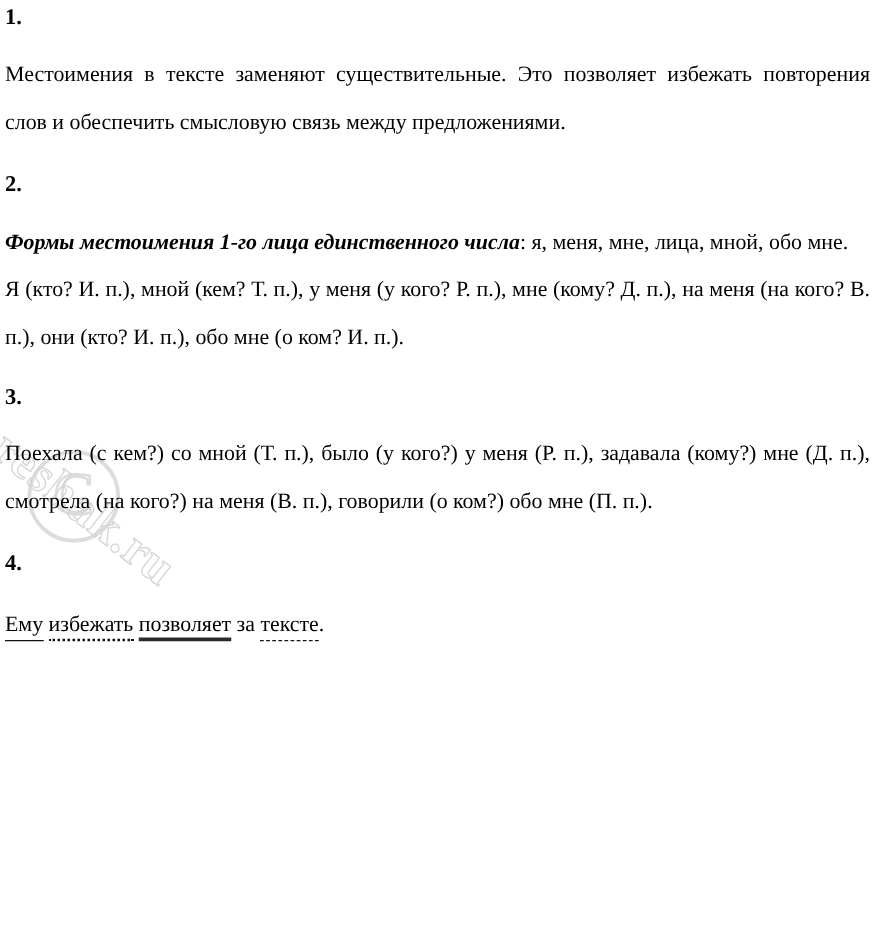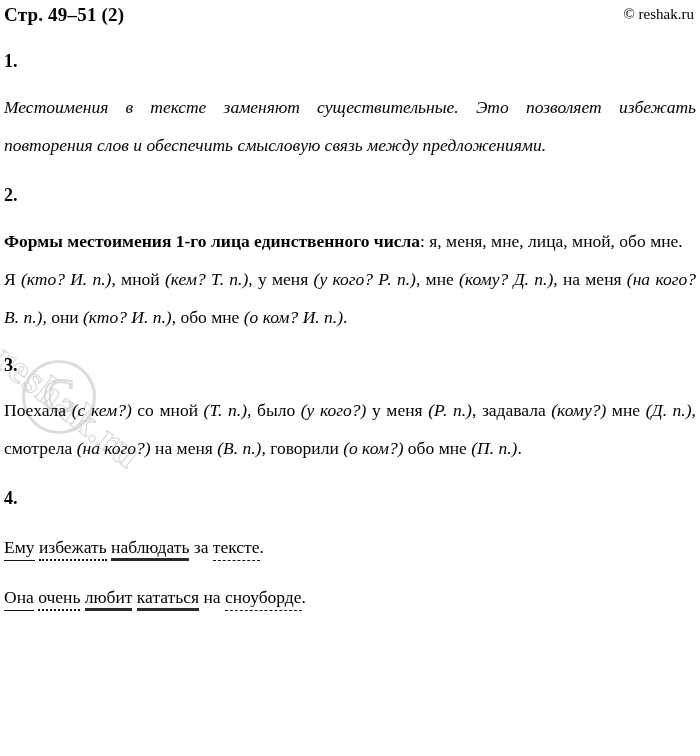--- a/index.html
+++ b/index.html
@@ -106,22 +106,22 @@
   }
   .para {
     font-size: 17.5px;
     line-height: 38px;
     text-align: justify;
     margin: 0;
     text-justify: inter-word;
   }
   .para.left { text-align: left; }
 
-  .it { font-style: italic; }
-  .bi { font-weight: 700; }
+  .it { }
+  .bi { font-style: italic; font-weight: 700; }
 
   .s1 { margin-bottom: 22px; }
   .s2 { margin-bottom: 20px; }
   .s3 { margin-bottom: 22px; }
 
   .s2 .para { margin-bottom: 0; }
   .s2 .para + .para { margin-top: 0; }
 
   
   .mark { position: relative; white-space: nowrap; }
@@ -163,43 +163,38 @@
 
 <div class="page">
 
   <div class="watermark">
     <div class="wm-c"></div>
     <div class="wm-text">reshak.ru</div>
   </div>
 
   <div class="content">
 
-    <div class="header">
-      <div class="header-title">Стр. 49–51 (2)</div>
-      <div class="header-copy">© reshak.ru</div>
-    </div>
 
     <div class="section s1">
       <div class="section-num">1.</div>
       <p class="para"><span class="it">Местоимения в тексте заменяют существительные. Это позволяет избежать повторения слов и обеспечить смысловую связь между предложениями.</span></p>
     </div>
 
     <div class="section s2">
       <div class="section-num">2.</div>
       <p class="para"><span class="bi">Формы местоимения 1-го лица единственного числа</span><span>: я, меня, мне, лица, мной, обо мне.</span></p>
       <p class="para"><span>Я </span><span class="it">(кто? И. п.)</span><span>, мной </span><span class="it">(кем? Т. п.)</span><span>, у меня </span><span class="it">(у кого? Р. п.)</span><span>, мне </span><span class="it">(кому? Д. п.)</span><span>, на меня </span><span class="it">(на кого? В. п.)</span><span>, они </span><span class="it">(кто? И. п.)</span><span>, обо мне </span><span class="it">(о ком? И. п.)</span><span>.</span></p>
     </div>
 
     <div class="section s3">
       <div class="section-num">3.</div>
       <p class="para"><span>Поехала </span><span class="it">(с кем?)</span><span> со мной </span><span class="it">(Т. п.)</span><span>, было </span><span class="it">(у кого?)</span><span> у меня </span><span class="it">(Р. п.)</span><span>, задавала </span><span class="it">(кому?)</span><span> мне </span><span class="it">(Д. п.)</span><span>, смотрела </span><span class="it">(на кого?)</span><span> на меня </span><span class="it">(В. п.)</span><span>, говорили </span><span class="it">(о ком?)</span><span> обо мне </span><span class="it">(П. п.)</span><span>.</span></p>
     </div>
 
     <div class="section s4">
       <div class="section-num">4.</div>
       <p class="para left">
-          <span class="sentence"><span class="mark m-subject">Ему</span><span> </span><span class="mark m-modifier">избежать</span><span> </span><span class="mark m-predicate">наблюдать</span><span> за </span><span class="mark m-object">тексте</span><span>.</span></span>
-          <span class="sentence"><span class="mark m-subject">Она</span><span> </span><span class="mark m-modifier">очень</span><span> </span><span class="mark m-predicate">любит</span><span> </span><span class="mark m-predicate">кататься</span><span> на </span><span class="mark m-object">сноуборде</span><span>.</span></span>
+          <span class="sentence"><span class="mark m-subject">Ему</span><span> </span><span class="mark m-modifier">избежать</span><span> </span><span class="mark m-predicate">позволяет</span><span> за </span><span class="mark m-object">тексте</span><span>.</span></span>
         </p>
     </div>
 
   </div>
 </div>
 
 </body></html>

